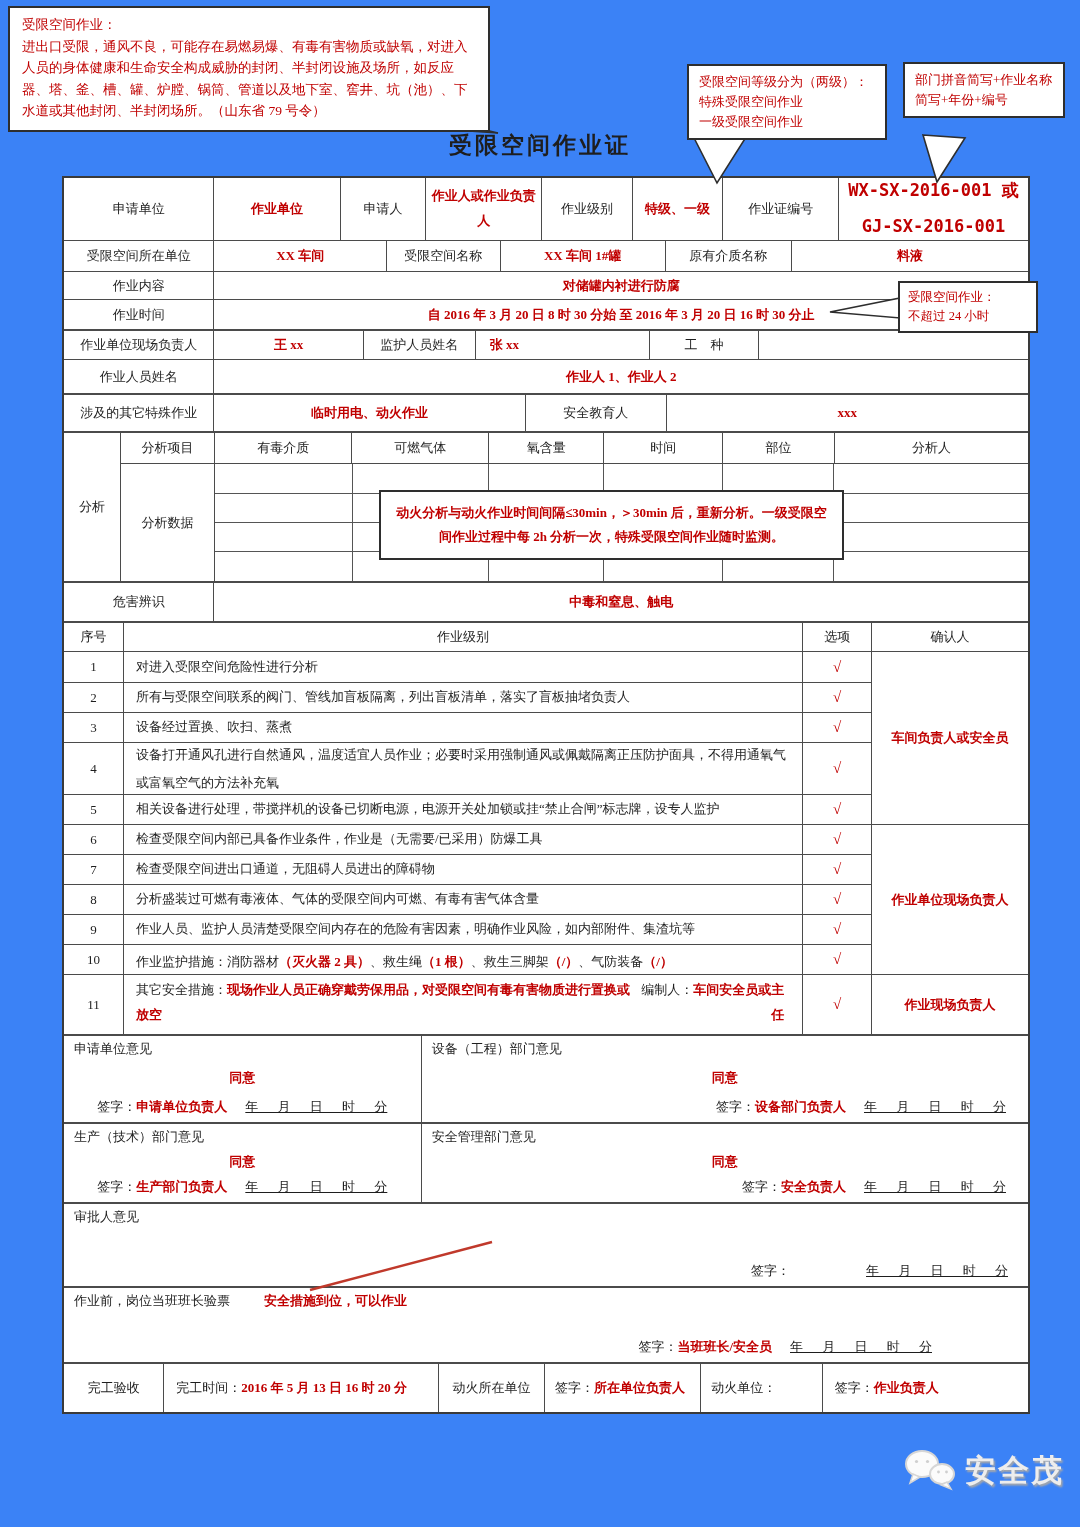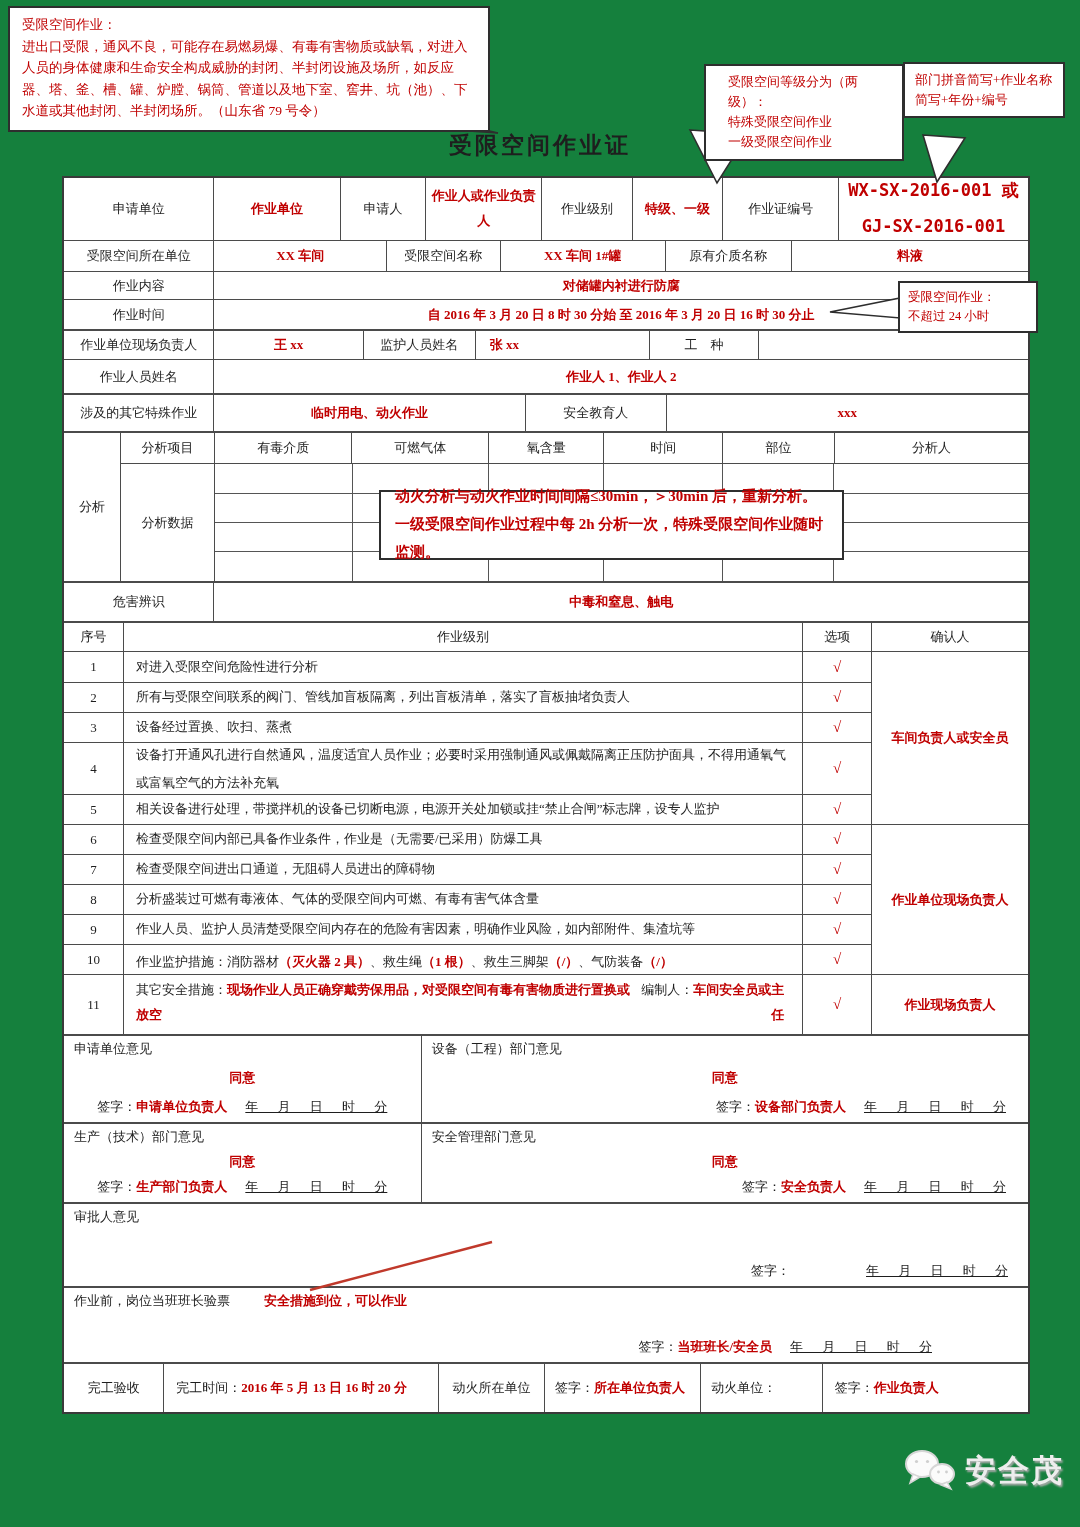--- a/index.html
+++ b/index.html
@@ -1,22 +1,22 @@
 <!DOCTYPE html>
 <html><head>
 <meta charset="utf-8">
 <style>
   html,body{margin:0;padding:0;background:#ffffff;}
-  #page{position:relative;width:1080px;height:1527px;background:#15803d;overflow:hidden;
+  #page{position:relative;width:1080px;height:1527px;background:#3b82f6;overflow:hidden;
         font-family:"Liberation Serif","DejaVu Serif",serif;color:#1e1e1e;font-size:13px;}
   .red{color:#c00000;font-weight:bold;}
   
   .callout{position:absolute;background:#fff;border:2px solid #2e2e2e;color:#c00000;z-index:6;box-sizing:border-box;}
   #callout-definition{left:8px;top:6px;width:482px;padding:6px 10px 8px 12px;font-size:13.5px;line-height:1.6;}
-  #callout-level{left:704px;top:64px;width:200px;padding:6px 22px;font-size:13px;line-height:1.55;}
+  #callout-level{left:687px;top:64px;width:200px;padding:6px 10px;font-size:13px;line-height:1.55;}
   #callout-numbering{left:903px;top:62px;width:162px;padding:6px 10px;font-size:13px;line-height:1.55;}
   #callout-duration{left:898px;top:281px;width:140px;padding:5px 8px;font-size:12.5px;line-height:1.5;z-index:7;}
   #leaders{position:absolute;left:0;top:0;z-index:5;}
   
   #doc-title{position:absolute;left:0;top:130px;width:100%;text-align:center;font-size:23px;font-weight:600;letter-spacing:3px;z-index:2;}
   
   #form{position:absolute;left:62px;top:176px;width:968px;border:2px solid #3a3a3a;background:#fff;box-sizing:border-box;z-index:1;}
   .row{display:flex;border-top:1px solid #4b4b4b;box-sizing:border-box;align-items:stretch;}
   .row.first{border-top:none;}
   .row.thick{border-top-width:2px;}
@@ -43,21 +43,21 @@
   #ana-grid{flex:1;border-left:1px solid #4b4b4b;box-sizing:border-box;position:relative;
     background-image:
       linear-gradient(#555,#555),linear-gradient(#555,#555),linear-gradient(#555,#555),
       linear-gradient(#555,#555),linear-gradient(#555,#555),
       linear-gradient(#555,#555),linear-gradient(#555,#555),linear-gradient(#555,#555);
     background-size:1px 100%,1px 100%,1px 100%,1px 100%,1px 100%,100% 1px,100% 1px,100% 1px;
     background-position:16.8% 0,33.6% 0,47.8% 0,62.4% 0,76.1% 0,0 25%,0 50%,0 75%;
     background-repeat:no-repeat;}
   #ana-note{position:absolute;left:315px;top:312px;width:465px;height:70px;background:#fff;border:2px solid #2e2e2e;
     box-sizing:border-box;display:flex;align-items:center;padding:6px 14px;z-index:3;
-    color:#c00000;font-weight:bold;font-size:15px;line-height:1.85;text-align:left;}
+    color:#c00000;font-weight:bold;font-size:13px;line-height:1.85;text-align:center;}
   
   #page-number{position:absolute;left:0;top:1398px;width:100%;text-align:center;font-weight:bold;font-size:14px;font-family:"DejaVu Sans",sans-serif;}
   #watermark{position:absolute;right:16px;top:1447px;display:flex;align-items:center;gap:8px;z-index:2;}
   #watermark-text{font-size:31px;font-weight:bold;color:#ededed;text-shadow:1.5px 1.5px 2px #a8a8a8;letter-spacing:2px;}
 </style>
 </head>
 <body>
 
 <div id="page">
 

